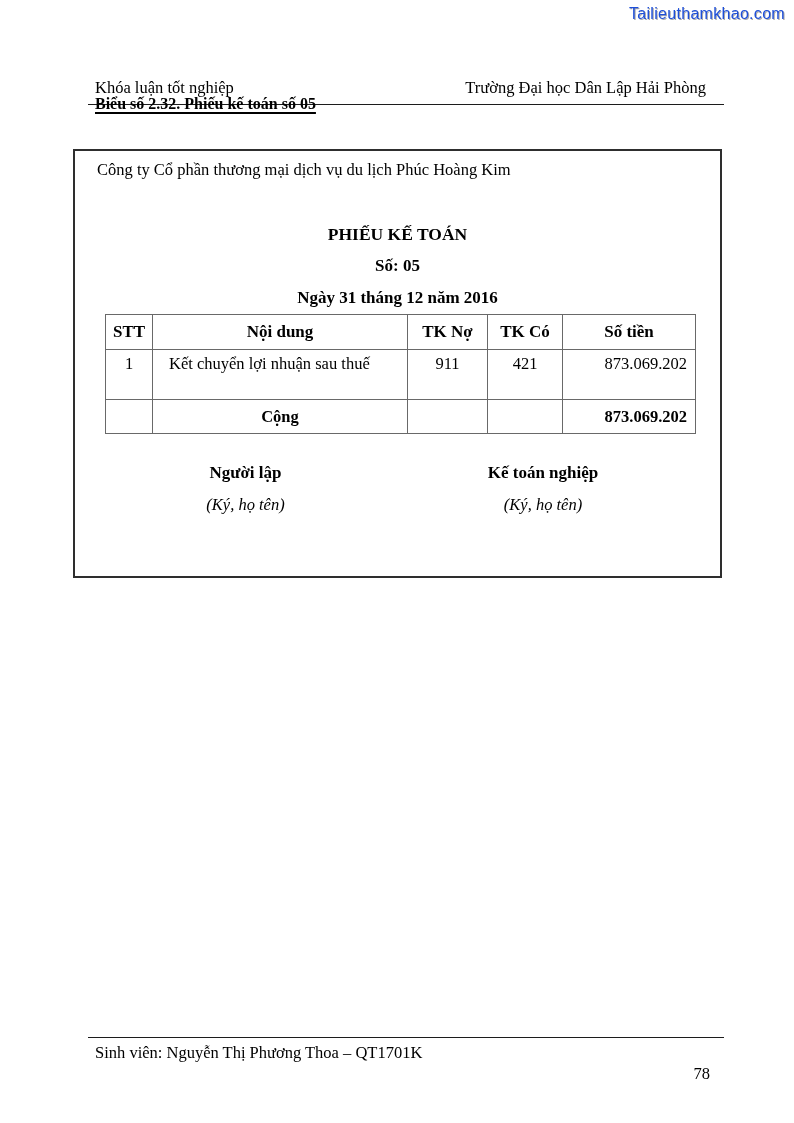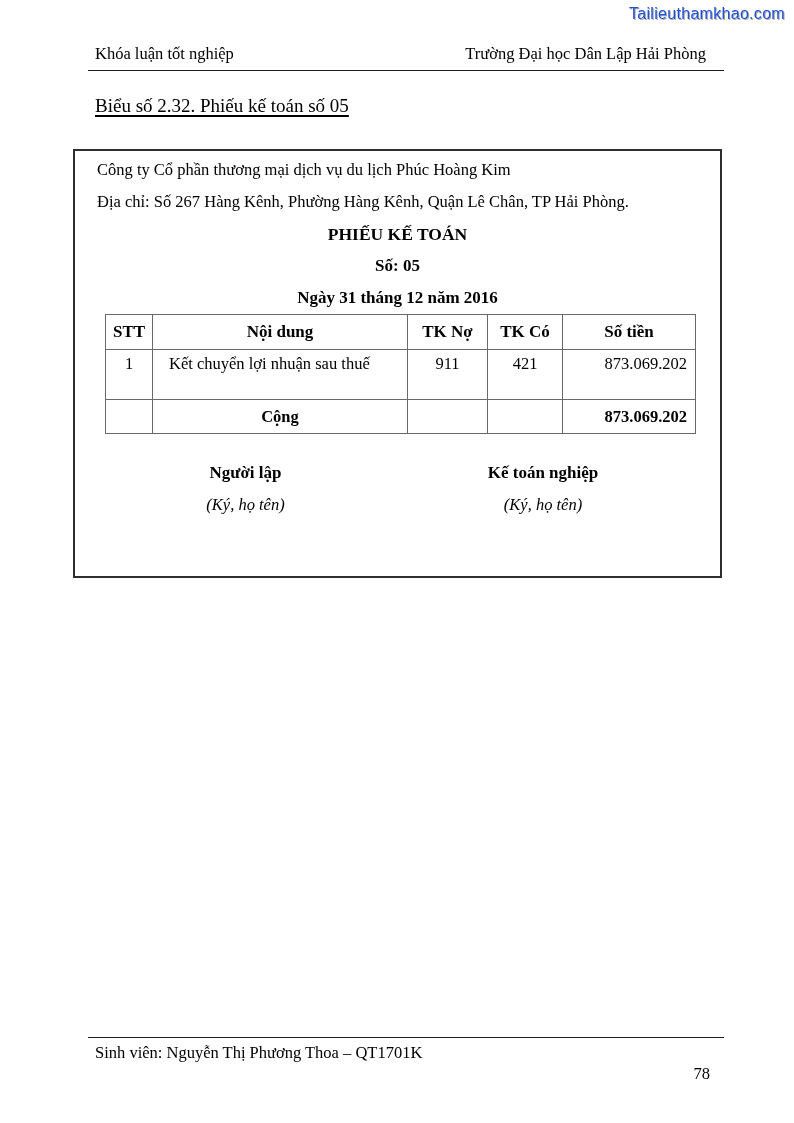--- a/index.html
+++ b/index.html
@@ -20,26 +20,26 @@
   }
 
   
   .page-header {
     position:absolute; left:88px; top:44px; width:636px;
     display:flex; justify-content:space-between; align-items:flex-end;
     border-bottom:1.5px solid #1c1c1c; padding-bottom:6px;
     font-size:16.5px;
   }
   .page-header .hl { padding-left:7px; }
-  .page-header .hr { padding-right:18px; }
+  .page-header .hr { padding-right:18px;margin-top:34px; }
 
   
   .section-title {
     position:absolute; left:95px; top:95px;
-    font-size:19px; font-weight:normal;
+    font-size:16px; font-weight:bold;
     text-decoration:underline; text-decoration-thickness:1.5px; text-underline-offset:3px;
   }
 
   
   .voucher-box {
     position:absolute; left:73px; top:149px; width:649px; height:429px;
     border:2px solid #2e2e2e; background:#fff;
   }
   .company  { position:absolute; left:22px; top:9px;  font-size:16.5px; }
   .address  { position:absolute; left:22px; top:41px; font-size:16.5px; }
@@ -87,21 +87,20 @@
 
   <div class="page-header">
     <span class="hl">Khóa luận tốt nghiệp</span>
     <span class="hr">Trường Đại học Dân Lập Hải Phòng</span>
   </div>
 
   <div class="section-title">Biểu số 2.32. Phiếu kế toán số 05</div>
 
   <div class="voucher-box">
     <div class="company">Công ty Cổ phần thương mại dịch vụ du lịch Phúc Hoàng Kim</div>
-    <div class="address">Địa chỉ: Số 267 Hàng Kênh, Phường Hàng Kênh, Quận Lê Chân, TP Hải Phòng.</div>
     <div class="v-title">PHIẾU KẾ TOÁN</div>
     <div class="v-number">Số: 05</div>
     <div class="v-date">Ngày 31 tháng 12 năm 2016</div>
 
     <table class="v-table">
       <colgroup>
         <col style="width:47px">
         <col style="width:255px">
         <col style="width:80px">
         <col style="width:75px">

